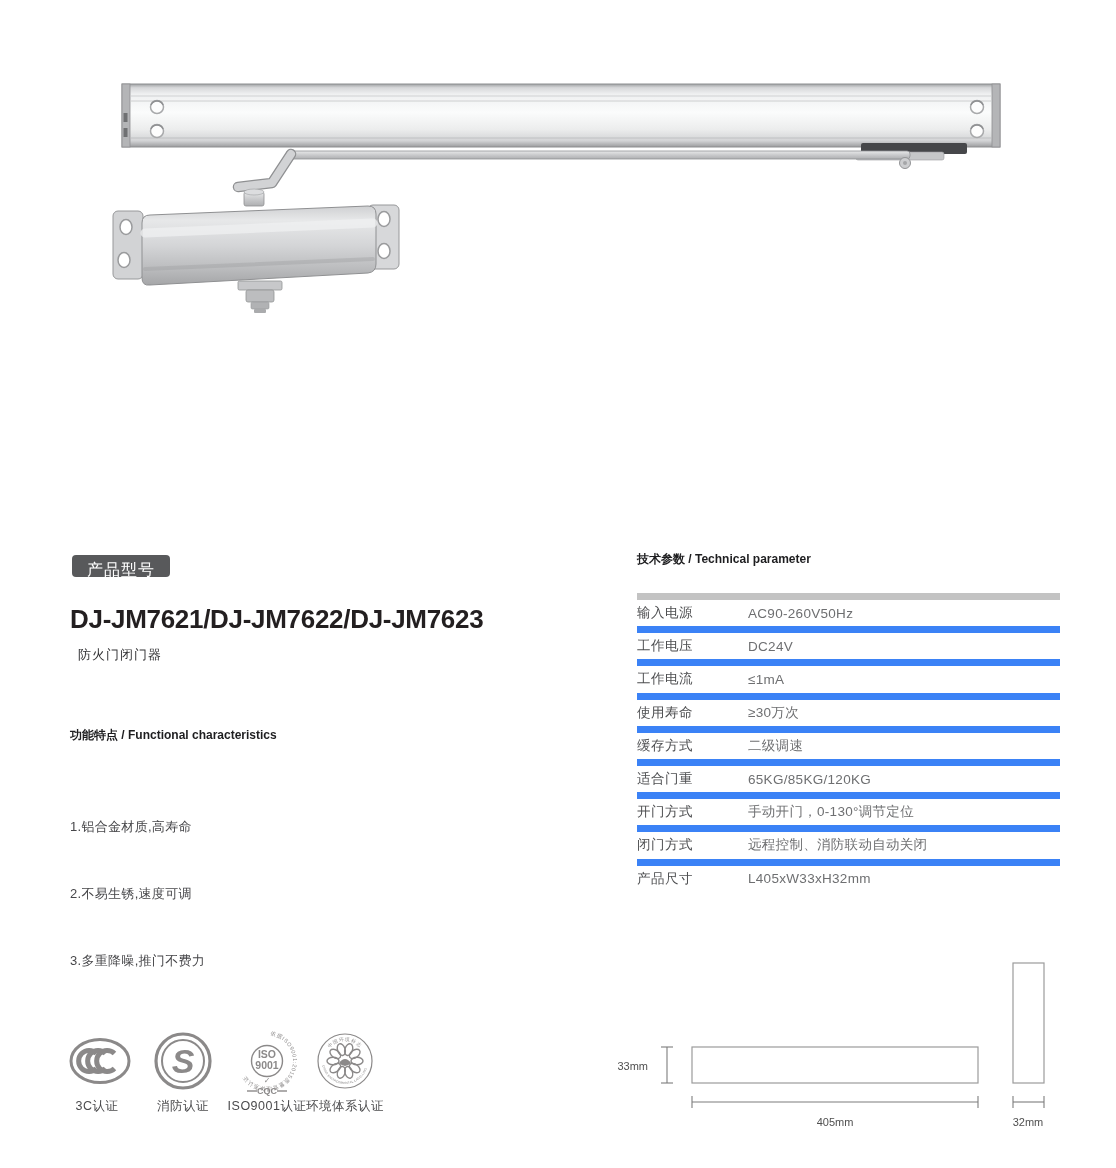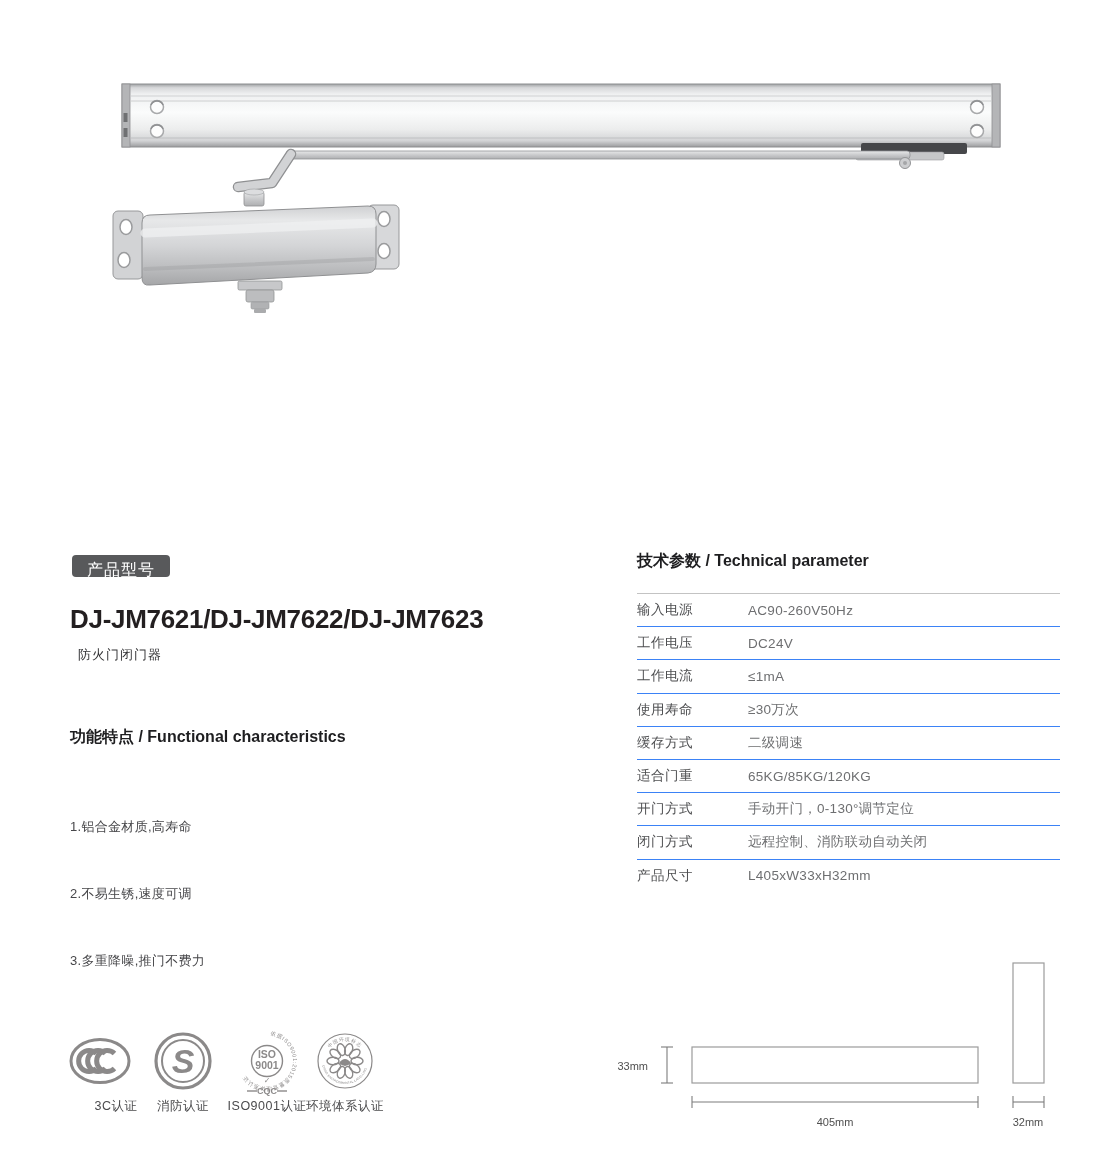--- a/index.html
+++ b/index.html
@@ -19,30 +19,30 @@
   .model-title {
     left:70px; top:604px; font-size:26px; font-weight:700; color:#231f20;
     letter-spacing:-0.3px; white-space:nowrap;
   }
   .model-sub {
     left:70px; top:646px; font-size:13px; font-weight:500; color:#323234;
     letter-spacing:1px;
     margin-left:8px;
   }
   .sec-heading {
-    font-size:16px; font-weight:700; color:#1e1e20; white-space:nowrap;
+    font-size:12px; font-weight:700; color:#1e1e20; white-space:nowrap;
   }
   .features-heading { left:70px; top:727px; }
   .feature-list { left:70px; top:772px; width:420px; }
   .feature-item { height:25px; line-height:25px; font-size:13px; color:#47474a; letter-spacing:0.3px;margin-top:42px; }
 
   
   .tech-heading { left:637px; top:551px; }
   .tech-table { left:637px; top:593px; width:423px; }
-  .trow { height:33.2px; display:flex; align-items:center; border-top:1px solid #3b82f6; }
+  .trow { height:33.2px; display:flex; align-items:center; border-top:7px solid #3b82f6; }
   .trow:first-child { border-top-color:#c3c3c3; }
   .tlabel { width:111px; font-size:13.5px; color:#4e4f51; letter-spacing:0.5px; flex:none; }
   .tvalue { font-size:13.5px; color:#6e6f71; letter-spacing:0.3px; white-space:nowrap; }
 
   
   .size-heading { left:640px; top:931px; }
   .size-svg { left:600px; top:930px; }
 
   
   .cert-icon { width:66px; }
@@ -213,21 +213,21 @@
   </svg>
 
   <div>
 
     <svg class="abs cert-icon" style="left:67px;top:1030px" width="66" height="66" viewBox="0 0 66 66">
       <ellipse cx="33" cy="31" rx="29" ry="21.5" fill="none" stroke="#8b8989" stroke-width="3"></ellipse>
       <path d="M 29.5,23.5 A 10.5 10.5 0 1 0 29.5,38.5" fill="none" stroke="#8b8989" stroke-width="5"></path>
       <path d="M 38.5,23.5 A 10.5 10.5 0 1 0 38.5,38.5" fill="none" stroke="#8b8989" stroke-width="5"></path>
       <path d="M 47.5,23.5 A 10.5 10.5 0 1 0 47.5,38.5" fill="none" stroke="#8b8989" stroke-width="5"></path>
     </svg>
-    <div class="abs cert-label" style="left:51px">3C认证</div>
+    <div class="abs cert-label" style="left:32px">3C认证</div>
 
     <svg class="abs cert-icon" style="left:150px;top:1030px" width="66" height="66" viewBox="0 0 66 66">
       <circle cx="33" cy="31" r="27" fill="none" stroke="#8b8989" stroke-width="3.2"></circle>
       <circle cx="33" cy="31" r="21" fill="none" stroke="#8b8989" stroke-width="2"></circle>
       <text x="33" y="43" font-size="34" font-weight="bold" font-style="italic" text-anchor="middle" fill="#8b8989" font-family="Liberation Serif, DejaVu Serif, serif">S</text>
     </svg>
     <div class="abs cert-label" style="left:118px">消防认证</div>
 
     <svg class="abs cert-icon" style="left:234px;top:1030px" width="66" height="70" viewBox="0 0 66 70">
       <defs>

